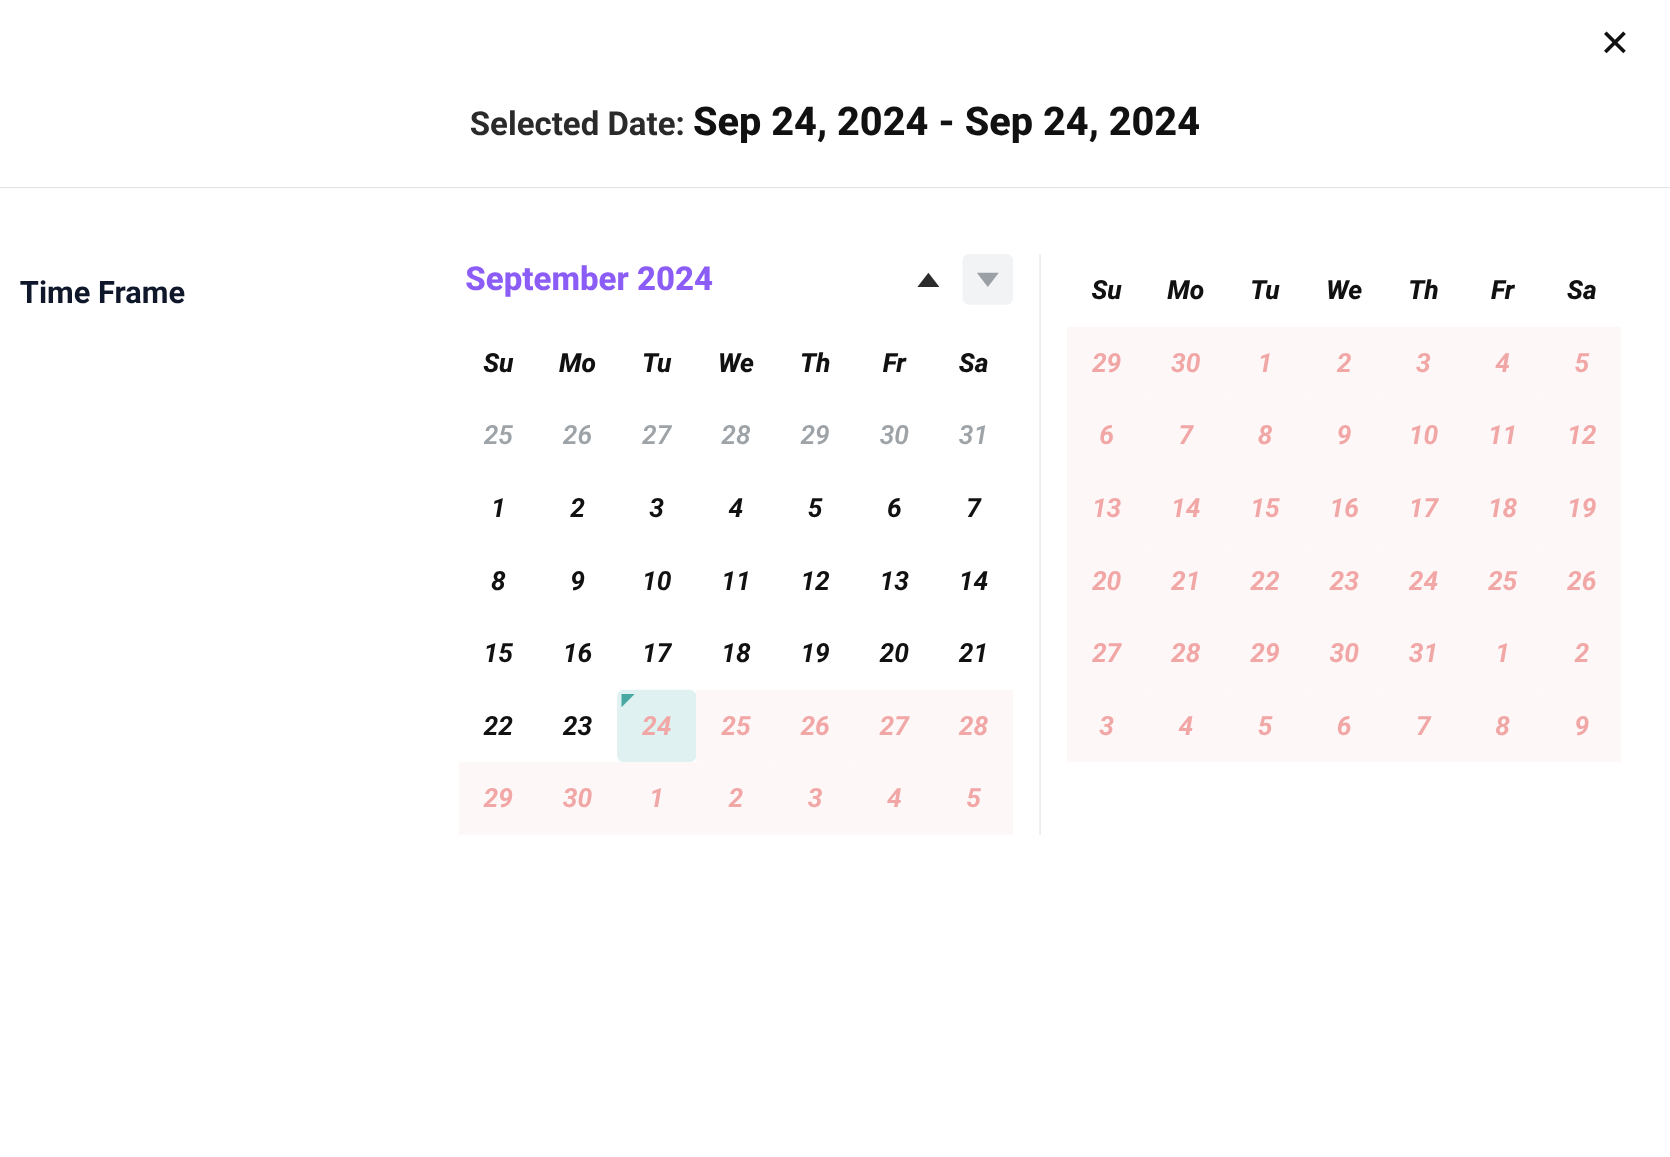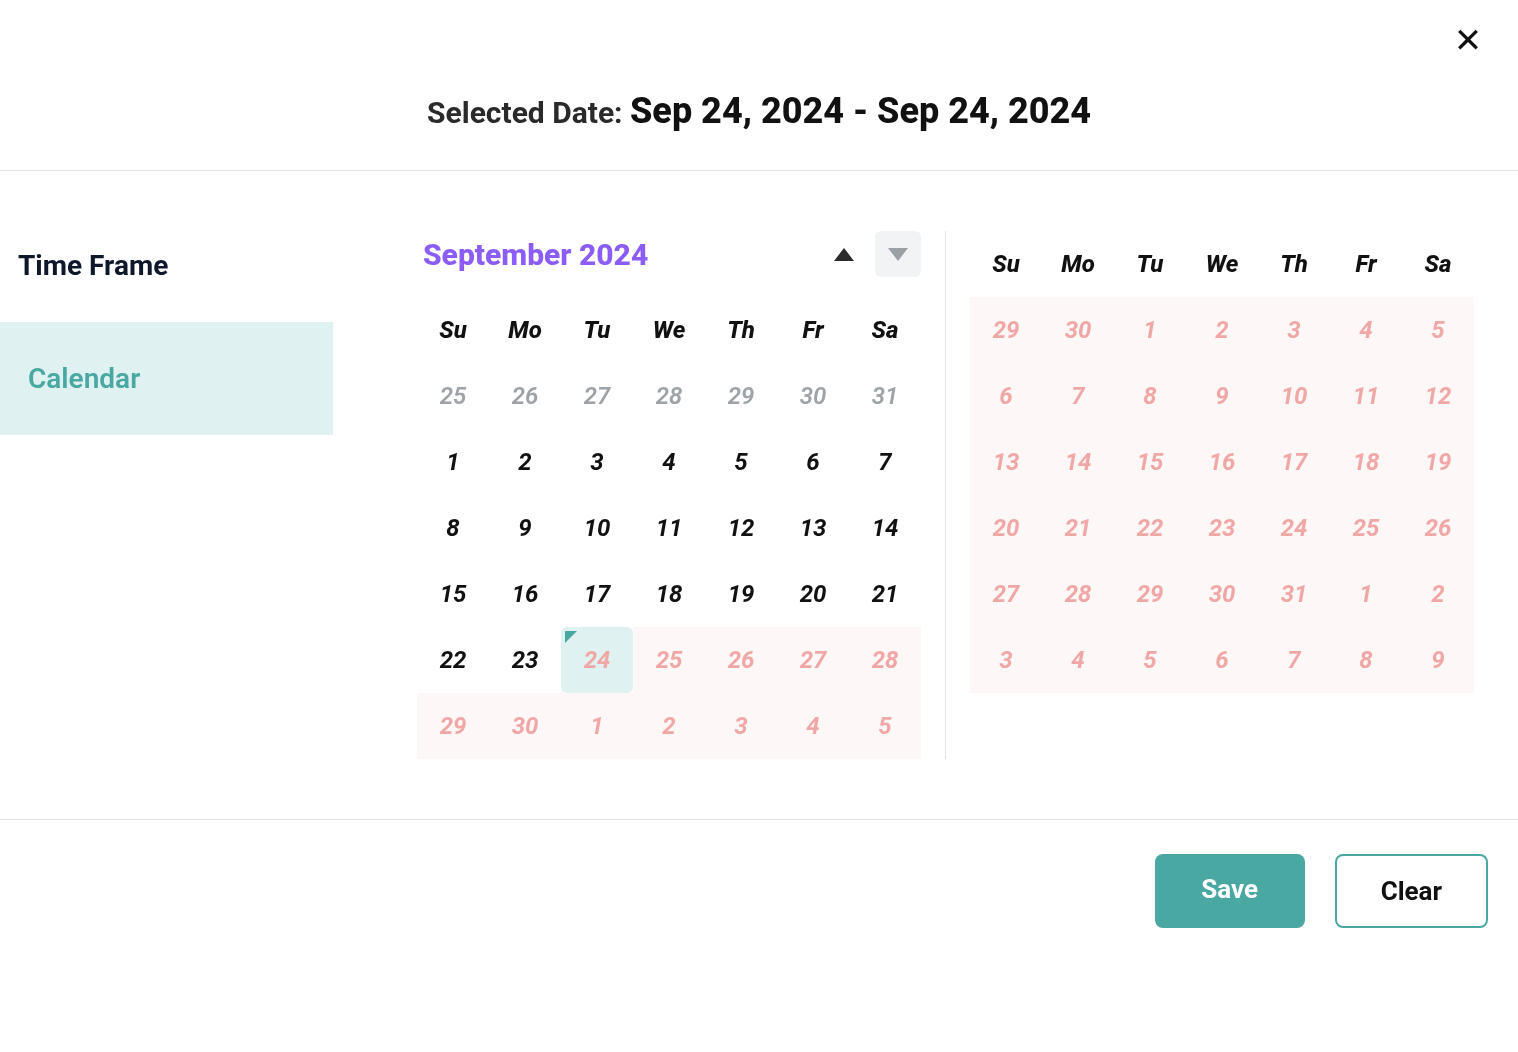--- a/index.html
+++ b/index.html
@@ -186,23 +186,20 @@
     <span>✕</span>
   </div>
 
   <div class="header">
     <span class="label">Selected Date: </span><span class="value">Sep 24, 2024 - Sep 24, 2024</span>
   </div>
 
   <div class="body">
     <div class="sidebar">
       <div class="sidebar-title">Time Frame</div>
-      <div class="sidebar-item active">
-        <span>Calendar</span>
-      </div>
     </div>
 
     <div class="calendars" id="calendars">
         <div class="month">
           <div class="month-header">
             <div class="month-title">September 2024</div>
             <div class="arrow-btn">
               <div class="tri-up"></div>
             </div>
             <div class="arrow-btn disabled">
@@ -310,22 +307,14 @@
             <div class="day future">5</div>
             <div class="day future">6</div>
             <div class="day future">7</div>
             <div class="day future">8</div>
             <div class="day future">9</div>
           </div>
         </div>
       </div>
   </div>
 
-  <div class="footer">
-    <div class="btn btn-primary">
-      <span>Save</span>
-    </div>
-    <div class="btn btn-secondary">
-      <span>Clear</span>
-    </div>
-  </div>
 
 </div>
 
 </body></html>

